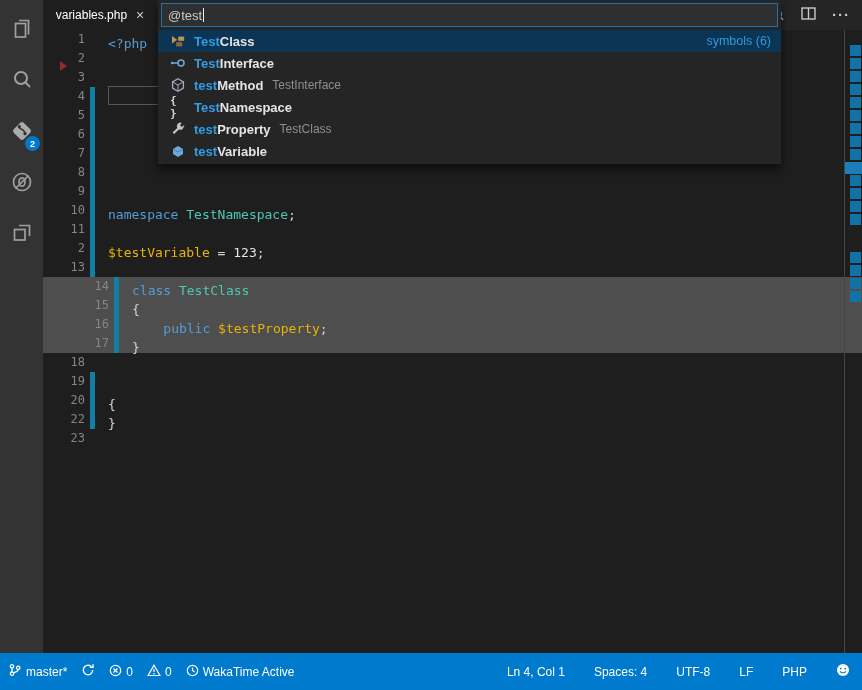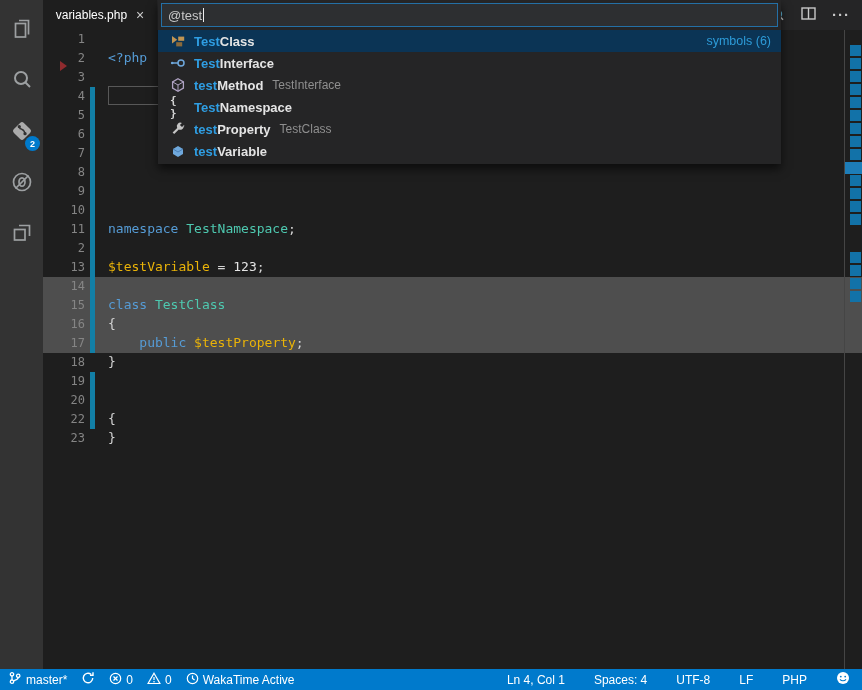--- a/index.html
+++ b/index.html
@@ -14,25 +14,25 @@
   .tab-bar{position:absolute;left:43px;top:0;right:0;height:30px;background:#252526;display:flex;align-items:stretch;}
   .tab{width:114px;background:#1E1E1E;color:#FFFFFF;font-size:12px;display:flex;align-items:center;justify-content:center;gap:9px;cursor:pointer;}
   .tab-close{color:#CCCCCC;font-size:14px;line-height:1;cursor:pointer;}
   .tab-actions{margin-left:auto;display:flex;align-items:center;gap:15px;padding-right:12px;color:#C8C8C8;}
   .tab-action{display:flex;align-items:center;cursor:pointer;}
   .more-dots{font-size:15px;font-weight:bold;letter-spacing:1px;color:#C8C8C8;line-height:10px;}
 
   
   .editor{position:absolute;left:43px;top:30px;right:0;bottom:21px;background:#1E1E1E;}
   .code-row{display:flex;height:19px;line-height:19px;font-family:"DejaVu Sans Mono",monospace;font-size:13px;white-space:pre;}
-  .code-row.hl{background:#4E4E4E;}
+  .code-row.hl{background:#4E4E4E;padding-left:24px;}
   .ln{width:42px;text-align:right;color:#858585;font-size:12px;flex:none;}
   .gut{width:5px;margin-left:5px;flex:none;}
   .gut.on{background:#127FA6;}
-  pre.code{margin:18px 0 0 13px;font:inherit;}
+  pre.code{margin:4px 0 0 13px;font:inherit;}
   .tk-kw{color:#569CD6;} .tk-ty{color:#4EC9B0;} .tk-va{color:#eab308;} .tk-nu{color:#e5e5e5;} .tk-pl{color:#D4D4D4;}
   .cursor-line-box{position:absolute;left:65px;top:56px;width:570px;height:17px;border:1px solid #585858;z-index:2;}
   .del-marker{position:absolute;left:17px;top:31px;width:0;height:0;border-top:5px solid transparent;border-bottom:5px solid transparent;border-left:7px solid #8F2B2E;z-index:2;}
   .ruler{position:absolute;top:0;bottom:0;right:0;width:17px;border-left:1px solid #454545;z-index:3;}
   .ruler-mark{position:absolute;left:5px;width:11px;height:11px;background:#1272A8;}
   .ruler-mark.wide{left:0;width:17px;height:12px;background:#1D7DB8;}
 
   
   .quick-open{position:absolute;left:158px;top:0;width:623px;background:#252526;z-index:20;box-shadow:0 5px 9px rgba(0,0,0,.6);padding-bottom:2px;box-sizing:border-box;}
   .qo-input{margin:3px;height:22px;background:#2D2F31;border:1px solid #2470A6;color:#C8C8C8;font-size:13px;display:flex;align-items:center;padding:0 6px;cursor:text;}
@@ -41,21 +41,21 @@
   .qo-row{height:22px;display:flex;align-items:center;padding:0 10px 0 12px;font-size:13px;color:#E4E4E4;cursor:pointer;}
   .qo-row.sel{background:#0B3455;}
   .qo-icon{width:16px;height:16px;margin-right:8px;flex:none;display:flex;align-items:center;justify-content:center;}
   .match{color:#2F9EE3;font-weight:bold;}
   .rest{color:#E4E4E4;font-weight:bold;}
   .qo-detail{color:#8F8F8F;font-size:12px;margin-left:9px;}
   .qo-badge{margin-left:auto;color:#2D9BD8;font-size:12.5px;}
   .ns-glyph{font-family:"DejaVu Sans Mono",monospace;font-size:11px;font-weight:bold;color:#D4D4D4;}
 
   
-  .status-bar{position:absolute;left:0;bottom:0;width:862px;height:21px;background:#007ACC;color:#fff;display:flex;align-items:center;font-size:12px;z-index:30;}
+  .status-bar{position:absolute;left:0;bottom:0;width:862px;height:37px;background:#007ACC;color:#fff;display:flex;align-items:center;font-size:12px;z-index:30;}
   .sb-left{display:flex;gap:14px;padding-left:8px;align-items:center;}
   .sb-right{margin-left:auto;display:flex;gap:29px;padding-right:12px;align-items:center;}
   .sb-item{display:flex;align-items:center;gap:4px;cursor:pointer;white-space:nowrap;}
 </style>
 </head>
 <body>
 
 <div class="activity-bar">
     <div class="ab-item">
       <span><svg width="24" height="24" viewBox="0 0 24 24">

